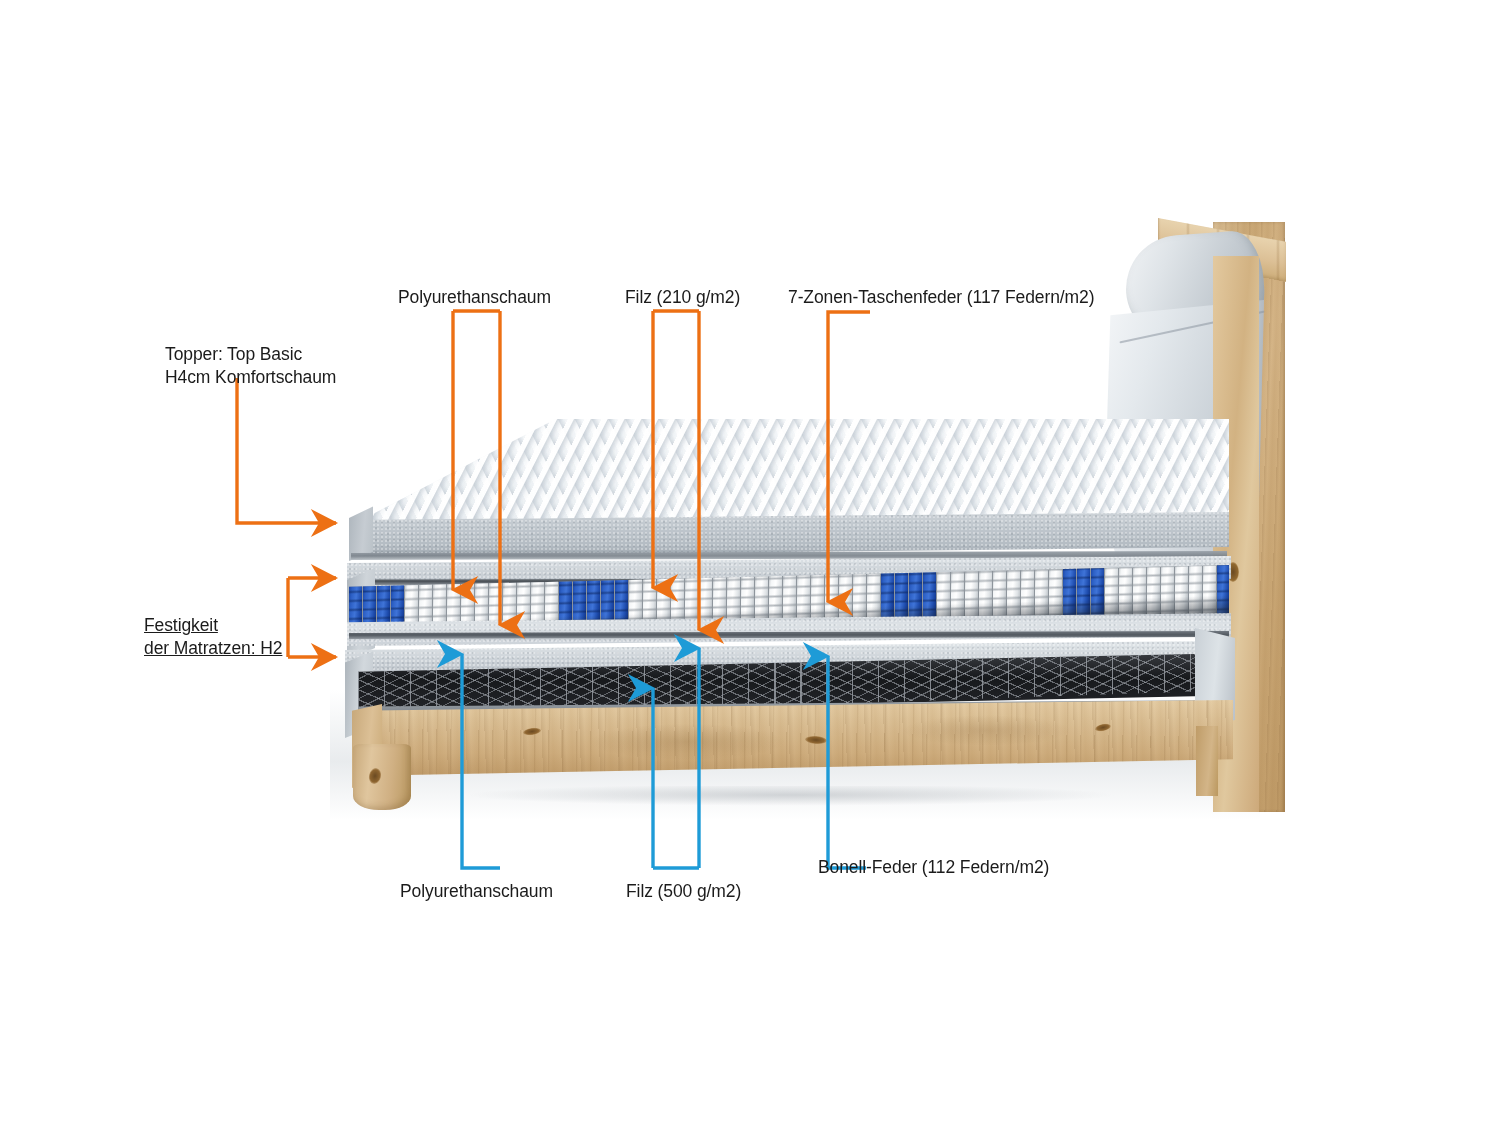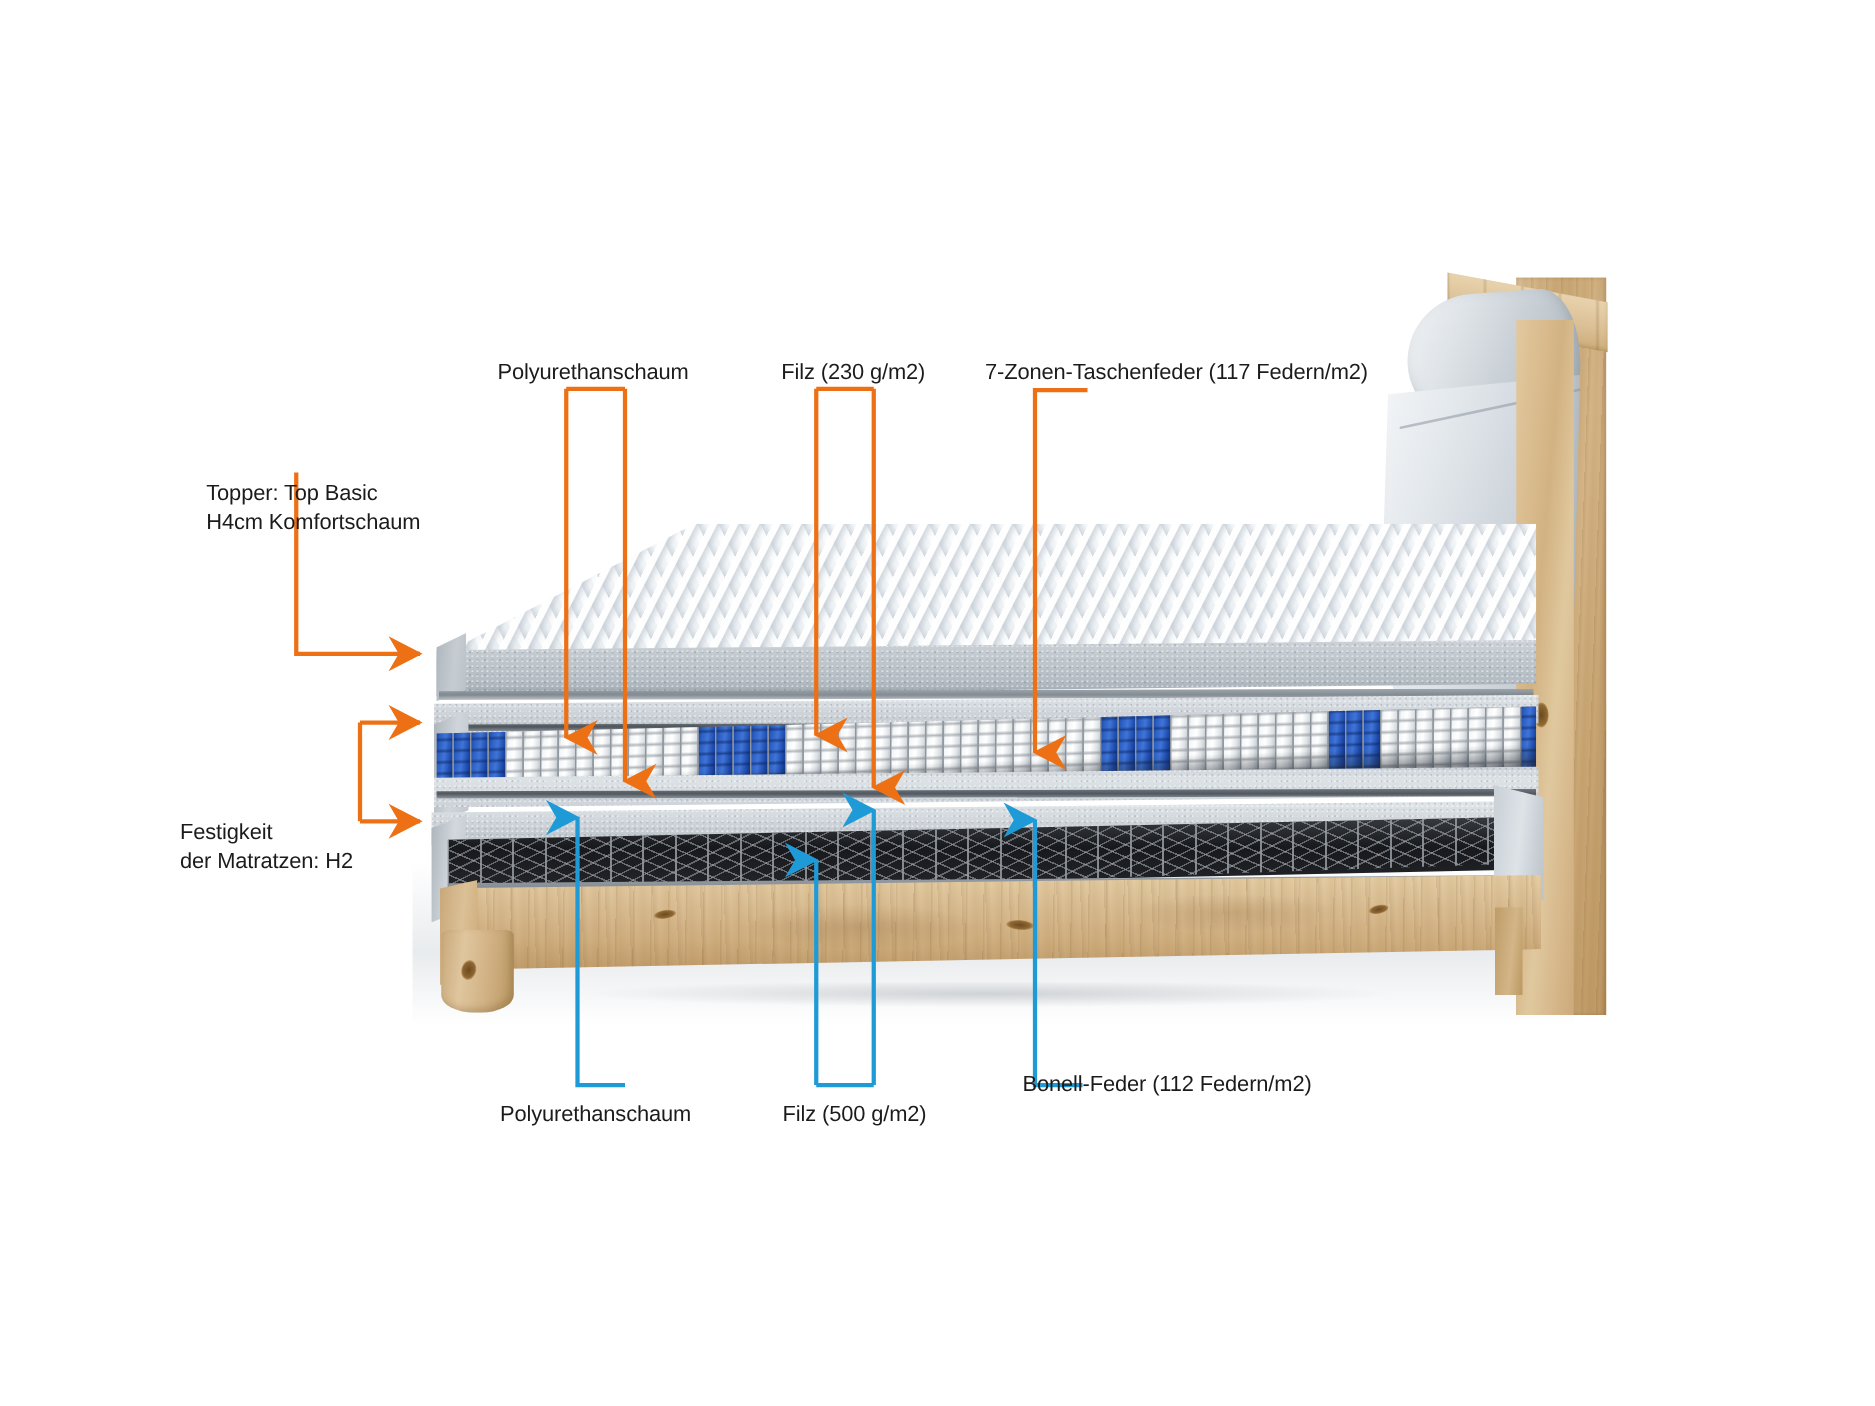--- a/index.html
+++ b/index.html
@@ -21,21 +21,21 @@
   
   .lbl {
     position: absolute;
     font-family: "Liberation Sans", sans-serif;
     font-size: 17.5px;
     color: #1b1b1b;
     white-space: pre;
     line-height: 1.33;
     letter-spacing: -0.1px;
   }
-  .lbl.two-line { white-space: pre-line; margin-top: 40px; }
+  .lbl.two-line { white-space: pre-line; }
 
   
   #annot {
     position: absolute;
     left: 0; top: 0;
     width: 1500px; height: 1125px;
     pointer-events: none;
   }
 
   
@@ -585,25 +585,25 @@
 
       <path d="M866,868 L828,868 L828,656" marker-end="url(#ar-b-up)"></path>
     </g>
   </svg>
 
   <div class="lbl two-line" style="left:165px; top:343px;">Topper: Top Basic
 H4cm Komfortschaum</div>
 
   <div class="lbl" style="left:398px; top:286px;">Polyurethanschaum</div>
 
-  <div class="lbl" style="left:625px; top:286px;">Filz (230 g/m2)</div>
+  <div class="lbl" style="left:625px; top:286px;">Filz (210 g/m2)</div>
 
   <div class="lbl" style="left:788px; top:286px;">7-Zonen-Taschenfeder (117 Federn/m2)</div>
 
-  <div class="lbl two-line" style="left:144px; top:614px;">Festigkeit
+  <div class="lbl two-line" style="left:144px; top:614px;text-decoration:underline;">Festigkeit
 der Matratzen: H2</div>
 
   <div class="lbl" style="left:400px; top:880px;">Polyurethanschaum</div>
 
   <div class="lbl" style="left:626px; top:880px;text-align:center;">Filz (500 g/m2)</div>
 
   <div class="lbl" style="left:818px; top:856px;">Bonell-Feder (112 Federn/m2)</div>
 
 </div>
 

